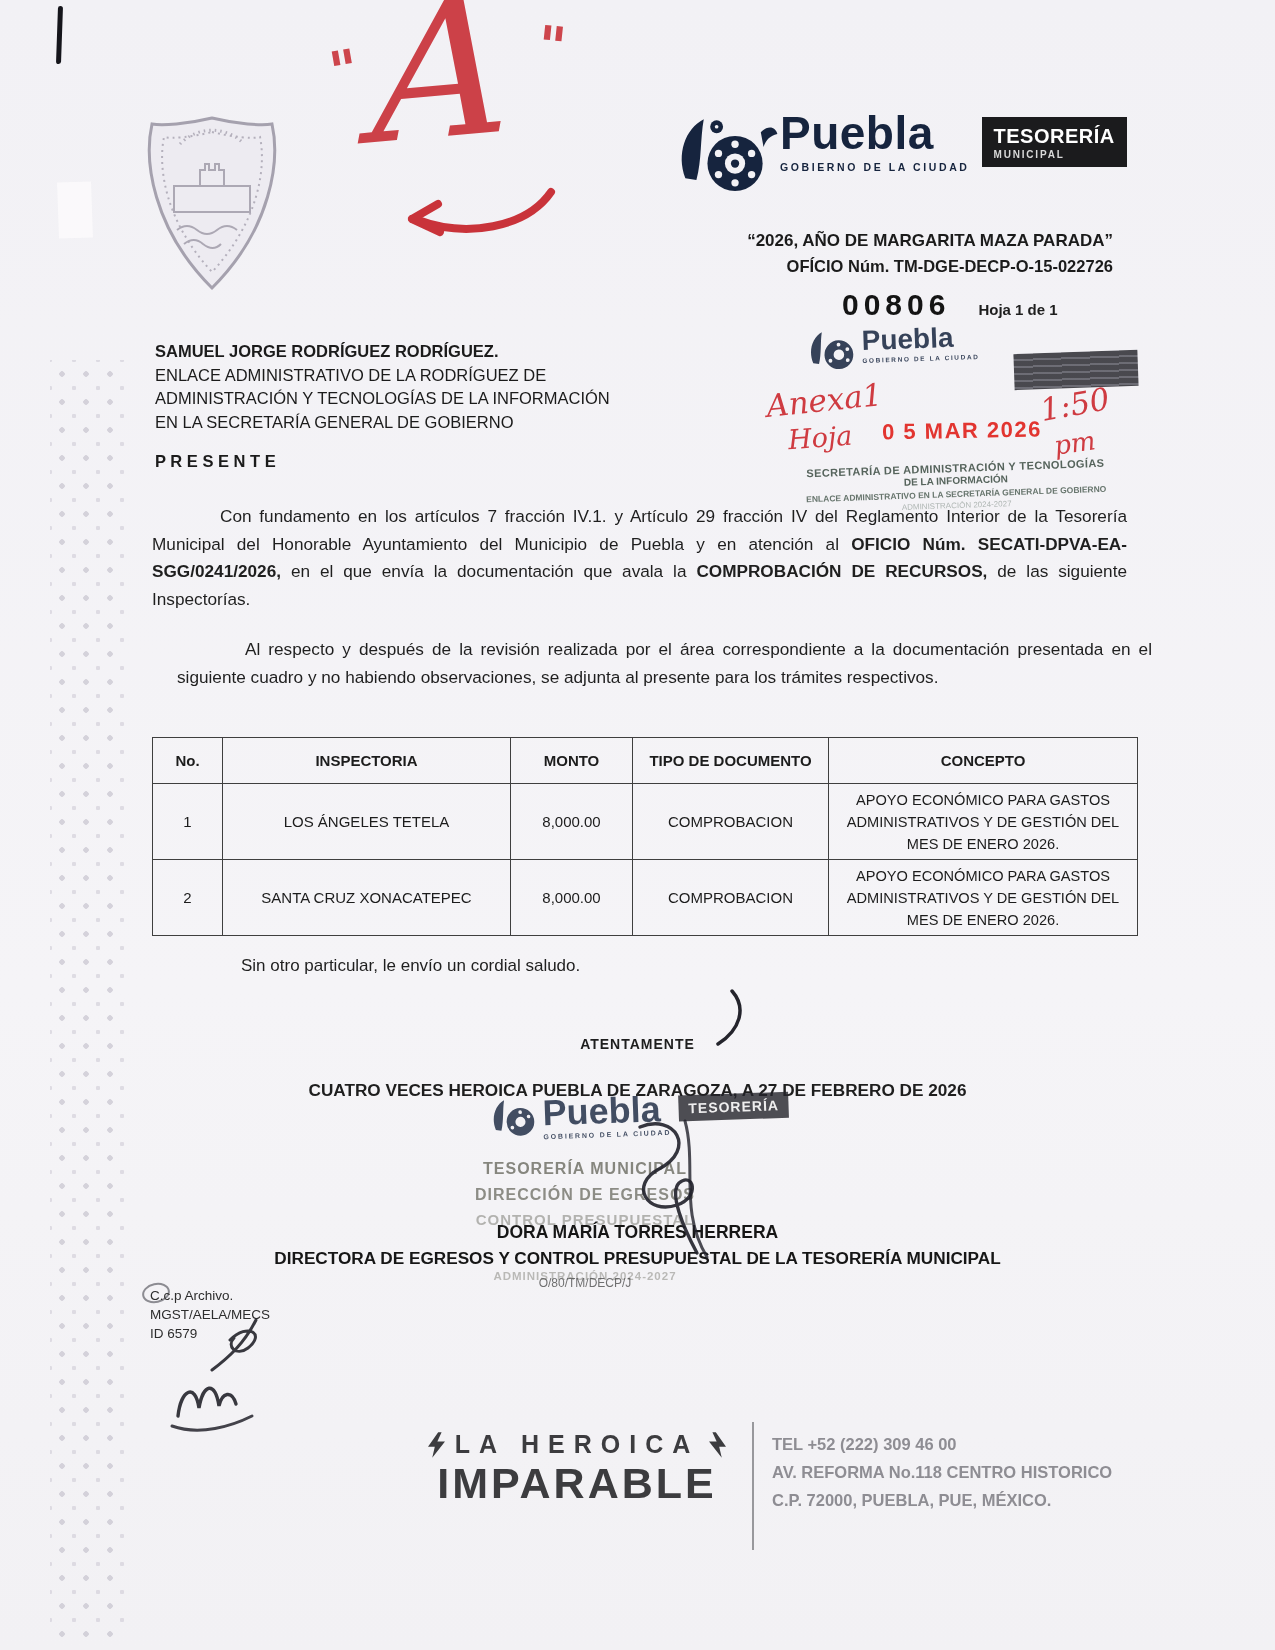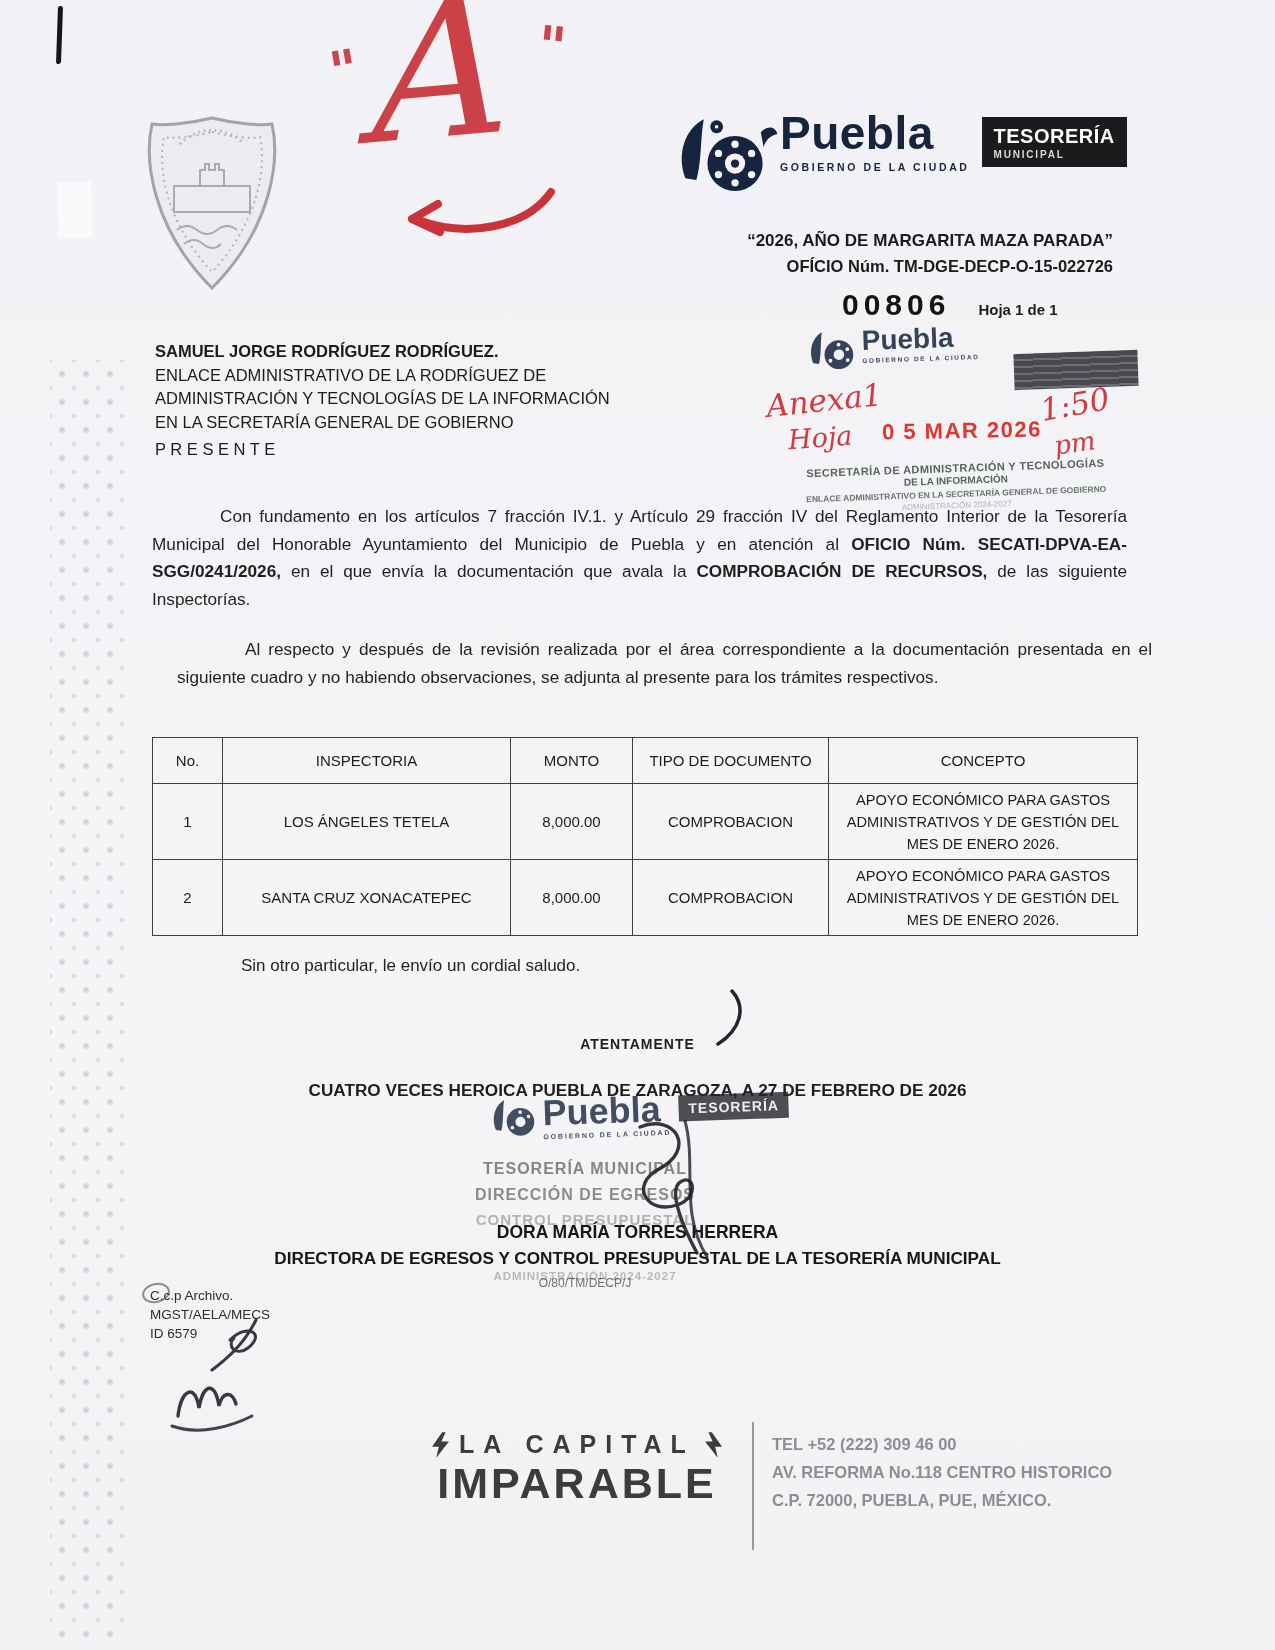--- a/index.html
+++ b/index.html
@@ -67,31 +67,31 @@
   .rcv-lines{ position:absolute; left:0; top:140px; width:380px; text-align:center; transform:rotate(-2deg); color:#56645c; }
   .rcv-l1{ font-size:11px; font-weight:700; letter-spacing:.4px; }
   .rcv-l2{ font-size:10px; font-weight:700; margin-top:1px; }
   .rcv-l3{ font-size:8.5px; font-weight:600; margin-top:3px; color:#68766e; }
   .rcv-l4{ font-size:8px; margin-top:2px; color:#76847c; opacity:.55; }
 
   
   .recipient{ left:155px; top:340px; font-size:16.5px; line-height:23.5px; color:#1b1b1b; }
   .recipient .rname{ font-weight:700; }
   .recipient .rline{ font-weight:500; }
-  .recipient .rpresent{ font-weight:400; margin-top:4px; }
+  .recipient .rpresent{ font-weight:700; margin-top:16px; }
 
   
   .para{ position:absolute; left:152px; width:975px; font-size:17.2px; line-height:27.5px; text-align:justify; text-indent:68px; color:#1f1f1f; }
   .p1{ top:503px; } .p2{ top:636px;margin-left:25px; }
   .bseg{ font-weight:700; }
 
   
   .dtable{ position:absolute; left:152px; top:737px; width:985px; border-collapse:collapse; font-size:15px; color:#1c1c1c; table-layout:fixed; }
   .dtable th,.dtable td{ border:1.6px solid #3f3f3f; text-align:center; vertical-align:middle; padding:4px 8px; }
-  .dtable th{ height:46px; font-weight:400; }
+  .dtable th{ height:46px; font-weight:700; }
   .dtable td{ height:76px; }
   .concept-cell{ line-height:22px; font-size:14.6px; }
 
   .closing{ left:220px; top:956px; font-size:17px; color:#1f1f1f;margin-left:21px; }
 
   .atte{ left:0; right:0; top:1036px; text-align:center; font-weight:700; font-size:14px; letter-spacing:1px; }
   .dateline{ left:0; right:0; top:1080px; text-align:center; font-weight:700; font-size:17.2px; z-index:1; }
 
   
   .sig-stamp{ left:50%; top:1092px; transform:translateX(-50%) rotate(-2deg); opacity:.8; z-index:2; display:flex; align-items:flex-start; }
@@ -310,21 +310,21 @@
     <path d="M82 24 C100 6 118 18 100 32 C88 41 78 30 86 22 M108 4 C96 28 80 42 64 54" fill="none" stroke="#23232b" stroke-width="3" stroke-linecap="round" opacity=".9"></path>
     <path d="M30 100 C33 74 47 66 51 92 C55 68 67 64 71 90 C74 76 84 74 88 88" fill="none" stroke="#23232b" stroke-width="3.4" stroke-linecap="round" opacity=".9"></path>
     <path d="M24 110 C52 120 84 110 104 100" fill="none" stroke="#23232b" stroke-width="3" stroke-linecap="round" opacity=".85"></path>
   </svg>
 
   <div class="abs f-logo">
     <div class="f-logo-row">
       <svg width="17" height="28" viewBox="0 0 20 30">
         <path d="M12 0 L0 17 L8 17 L5 30 L20 11 L11 11 L16 0 Z" fill="#3c3c3f"></path>
       </svg>
-      <span class="f-logo-top">LA CAPITAL</span>
+      <span class="f-logo-top">LA HEROICA</span>
       <svg width="17" height="28" viewBox="0 0 20 30" style="transform:scaleX(-1);">
         <path d="M12 0 L0 17 L8 17 L5 30 L20 11 L11 11 L16 0 Z" fill="#3c3c3f"></path>
       </svg>
     </div>
     <div class="f-logo-bottom">IMPARABLE</div>
   </div>
   <div class="abs f-div"></div>
   <div class="abs f-right">
     <div>TEL +52 (222) 309 46 00</div>
     <div>AV. REFORMA No.118 CENTRO HISTORICO</div>

